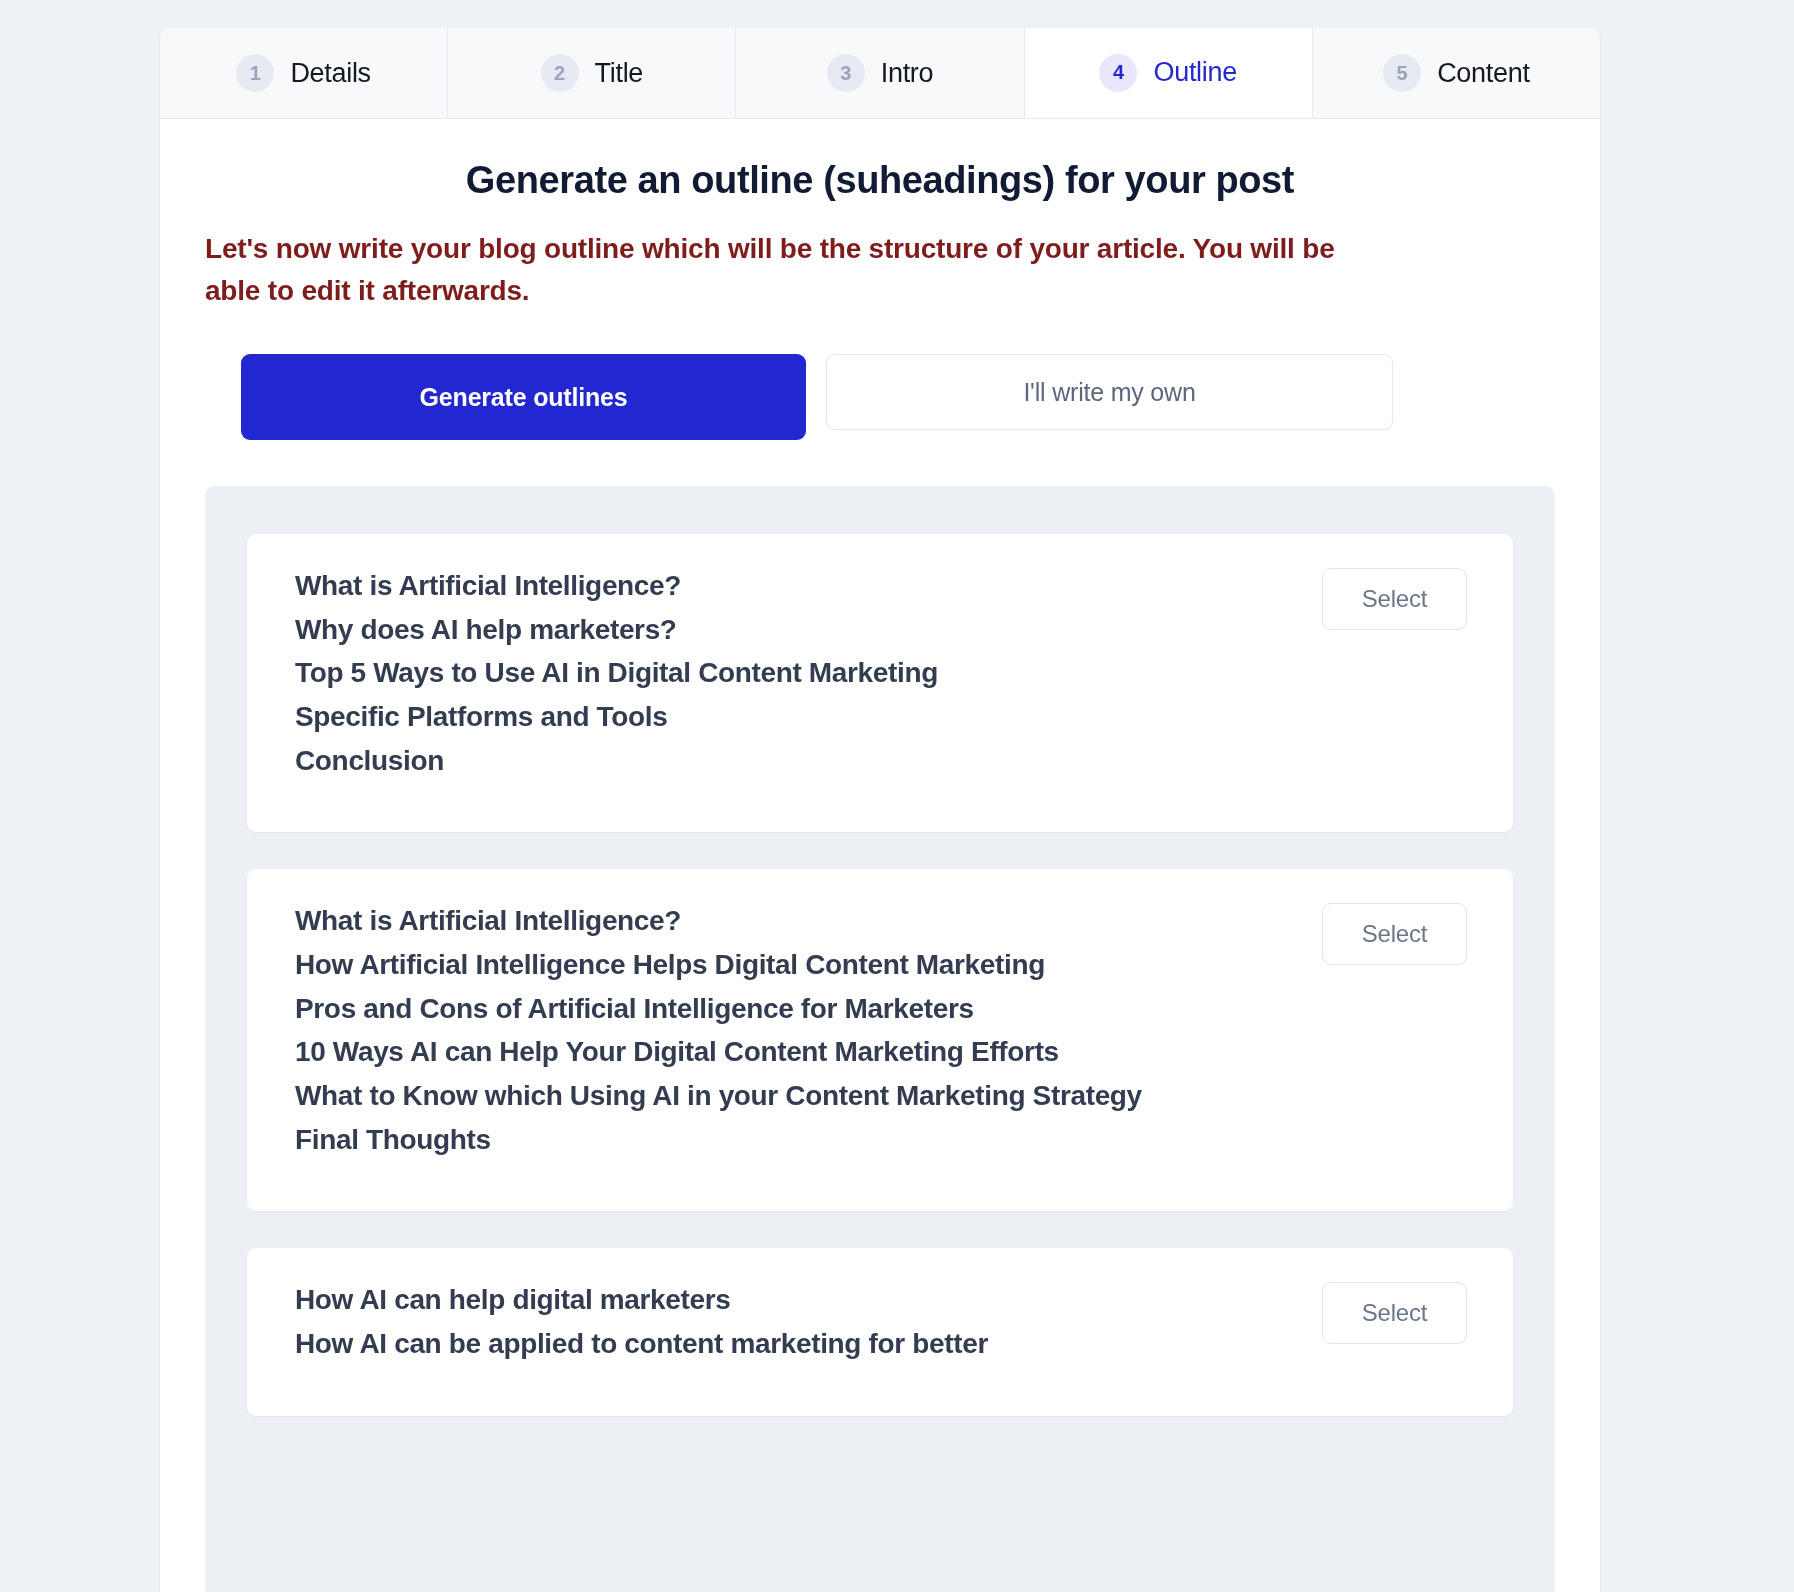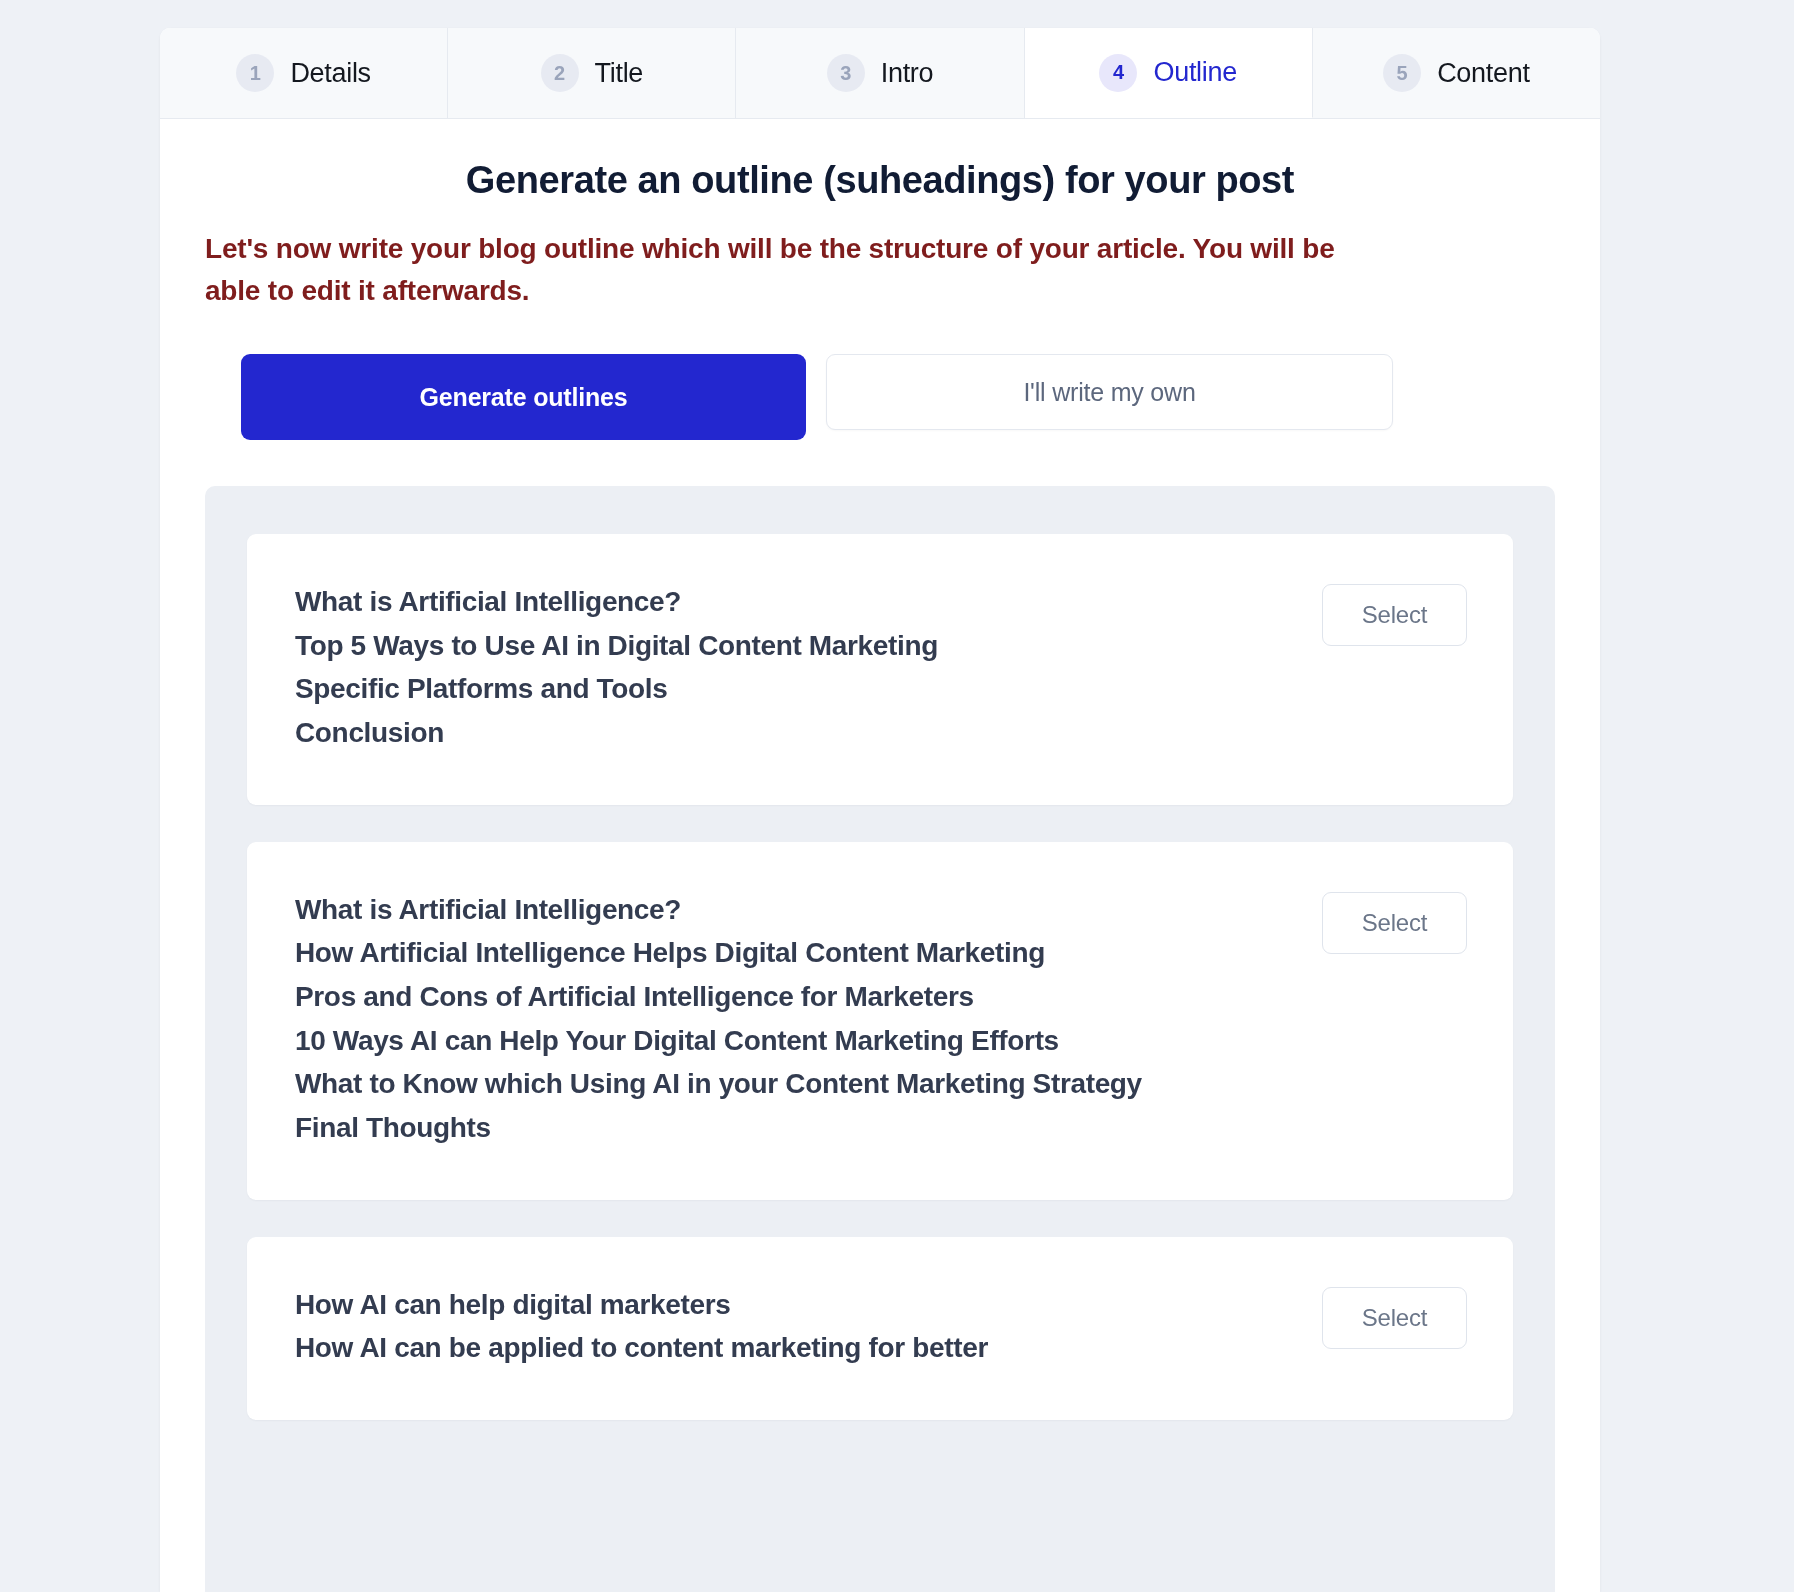--- a/index.html
+++ b/index.html
@@ -140,21 +140,21 @@
     padding: 48px 42px 0 42px;
     min-height: 1130px;
   }
   .outline-card {
     display: flex;
     align-items: flex-start;
     justify-content: space-between;
     gap: 24px;
     background: #ffffff;
     border-radius: 9px;
-    padding: 46px 46px 50px 48px;
+    padding: 30px 46px 50px 48px;
     margin-bottom: 37px;
     box-shadow: 0 1px 2px rgba(16,24,40,.04);
   }
   .outline-lines {
     flex: 1 1 auto;
     max-width: 930px;
   }
   .outline-line {
     font-size: 28px;
     font-weight: bold;
@@ -212,20 +212,21 @@
 
       <div class="actions">
         <button class="btn-primary">Generate outlines</button>
         <button class="btn-secondary">I'll write my own</button>
       </div>
 
       <div class="results">
           <div class="outline-card">
             <div class="outline-lines">
               <div class="outline-line">What is Artificial Intelligence?</div>
+              <div class="outline-line">Why does AI help marketers?</div>
               <div class="outline-line">Top 5 Ways to Use AI in Digital Content Marketing</div>
               <div class="outline-line">Specific Platforms and Tools</div>
               <div class="outline-line">Conclusion</div>
             </div>
             <button class="select-btn">Select</button>
           </div>
           <div class="outline-card">
             <div class="outline-lines">
               <div class="outline-line">What is Artificial Intelligence?</div>
               <div class="outline-line">How Artificial Intelligence Helps Digital Content Marketing</div>

